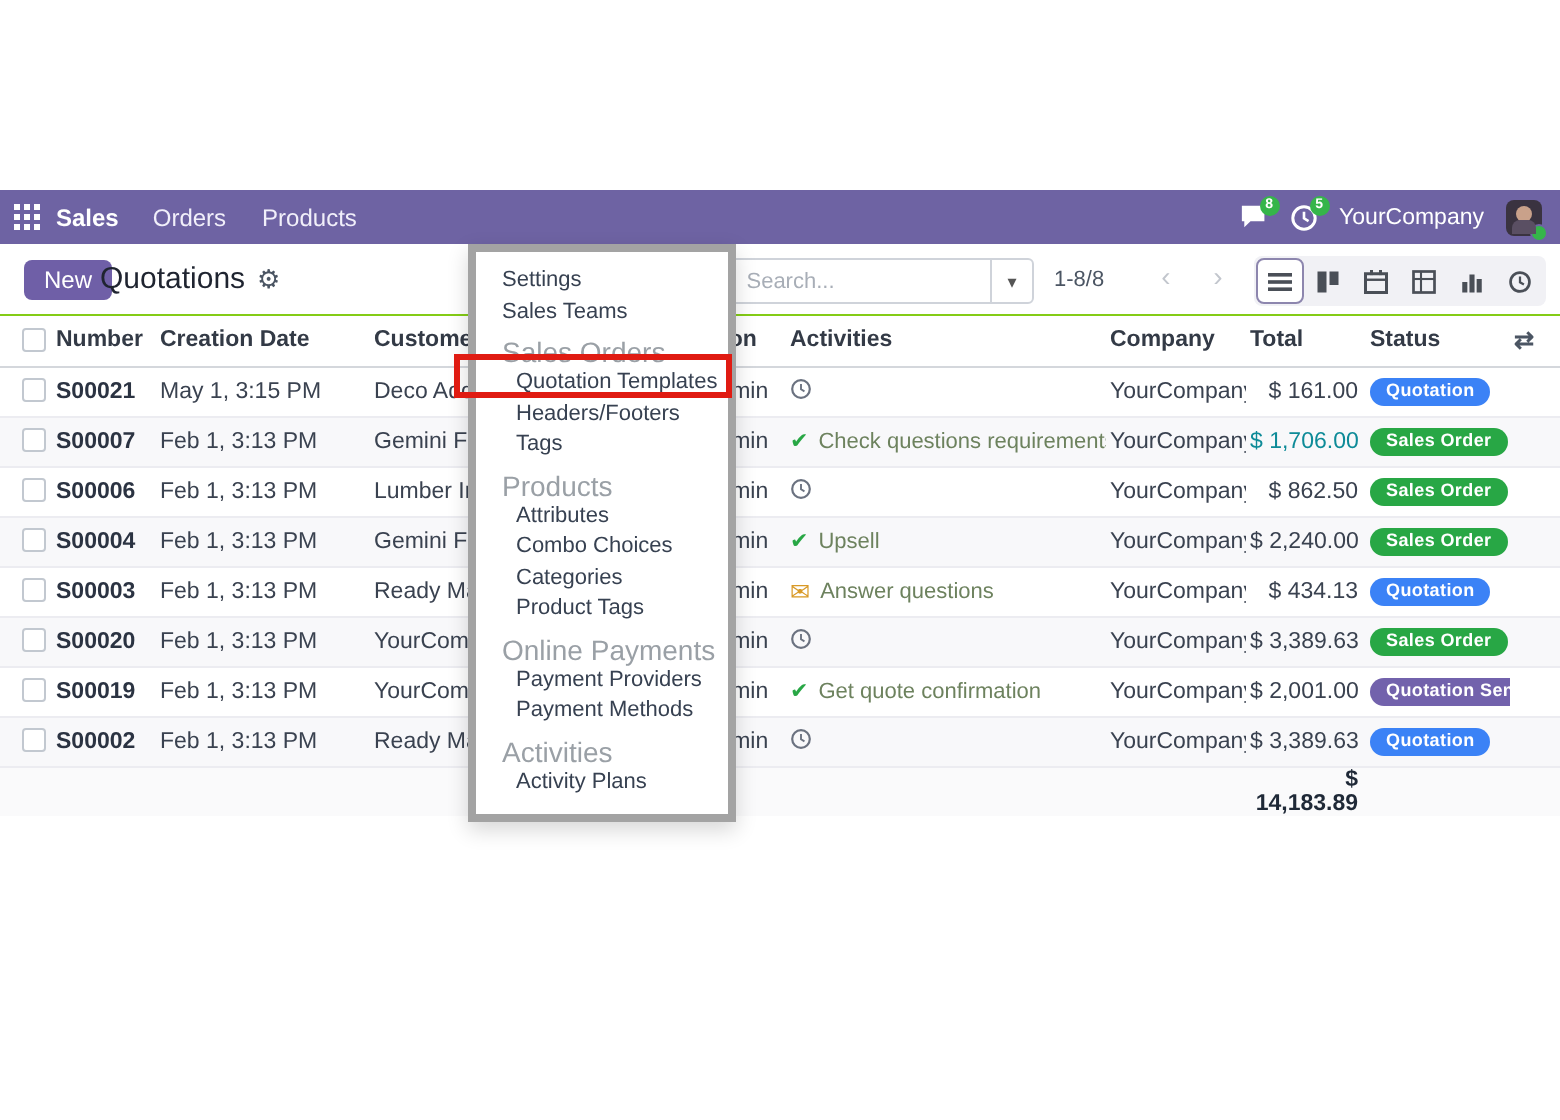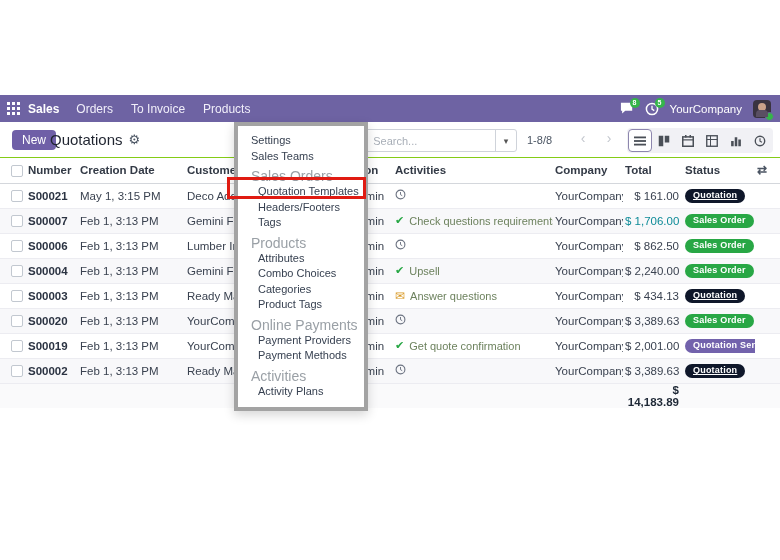--- a/index.html
+++ b/index.html
@@ -64,21 +64,21 @@
                    border-bottom:1px solid #d4d7dc; padding:0 2px; font-size:11.5px; }
   .list tbody td { height:24px; border-bottom:1px solid #ececf1; padding:0 2px; white-space:nowrap; overflow:hidden; }
   .list tbody tr:nth-child(even) { background:#f8f8fa; }
   .c-num { font-weight:600; color:#2b3342; }
   .c-total, th.h-total { text-align:right; padding-right:4px !important; }
   .c-total[data-tone="teal"] { color:#0e8b98;margin-top:28px; }
   .cb { display:inline-block; width:12px; height:12px; border:1px solid #c2c8d0; border-radius:2px;
         background:#fff; margin-left:9px; vertical-align:middle; cursor:pointer; }
   .badge { display:inline-block; color:#fff; font-size:9px; font-weight:700; padding:2.5px 8px;
            border-radius:10px; line-height:1; letter-spacing:.2px; }
-  .badge[data-status="quotation"] { background:#0f172a;text-decoration:underline; }
+  .badge[data-status="quotation"] { background:#3b82f6; }
   .badge[data-status="sales-order"] { background:#28a745; }
   .badge[data-status="quotation-sent"] { background:#7262ac; }
   .act-cell { display:flex; align-items:center; gap:5px; height:24px; }
   .act-icon .gl { display:none; }
   .act-icon[data-icon="clock"] .gl-clock { display:inline-flex; }
   .act-icon[data-icon="check"] .gl-check { display:inline; color:#28a745; font-size:11px; }
   .act-icon[data-icon="mail"]  .gl-mail  { display:inline; color:#d99a27; font-size:12px; }
   .act-text { color:#6d825e; font-size:11px; }
   .foot td { height:24px; background:#fafafb; border-top:1px solid #d4d7dc; }
   .foot .foot-total { font-weight:700; color:#1f2937; text-align:right; padding-right:4px; }
@@ -114,21 +114,20 @@
               <rect x="5" y="5" width="3" height="3"></rect>
               <rect x="10" y="5" width="3" height="3"></rect>
             <rect x="0" y="10" width="3" height="3"></rect>
               <rect x="5" y="10" width="3" height="3"></rect>
               <rect x="10" y="10" width="3" height="3"></rect>
           </g>
         </svg>
       </div>
       <div class="app-name">Sales</div>
       <div class="nav-item">Orders</div>
-      <div class="nav-item">To Invoice</div>
       <div class="nav-item">Products</div>
     </div>
     <div class="nav-right">
       <div class="nav-ico">
         <svg width="14" height="13" viewBox="0 0 16 15">
           <path d="M1 1h13v9H6l-3.6 3.4V10H1z" fill="#ffffff"></path>
         </svg>
         <span class="nav-badge">8</span>
       </div>
       <div class="nav-ico">

